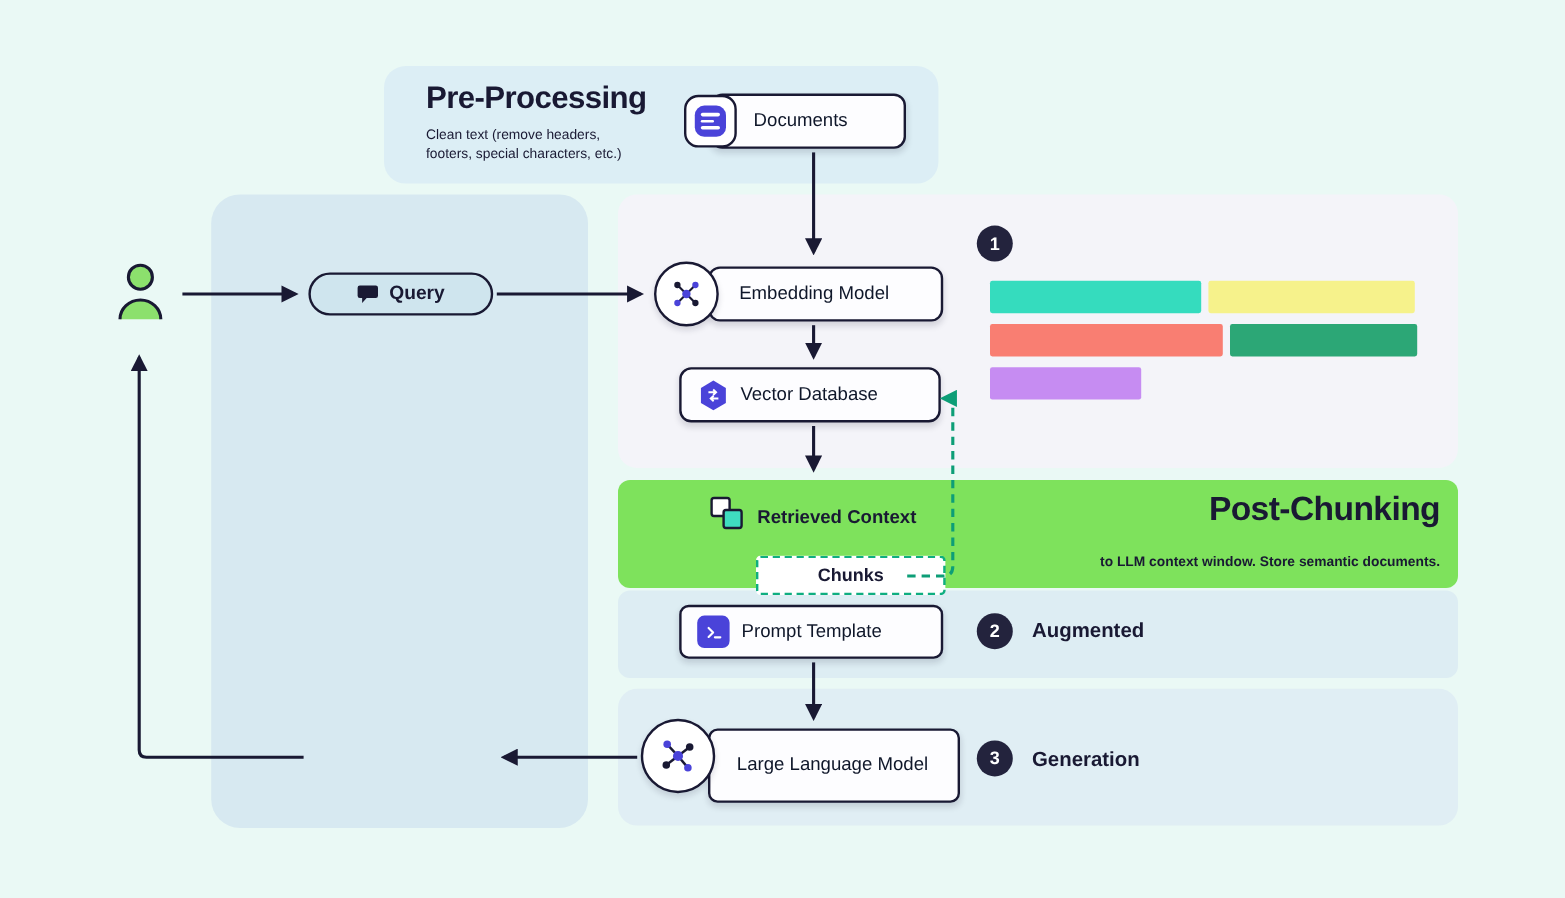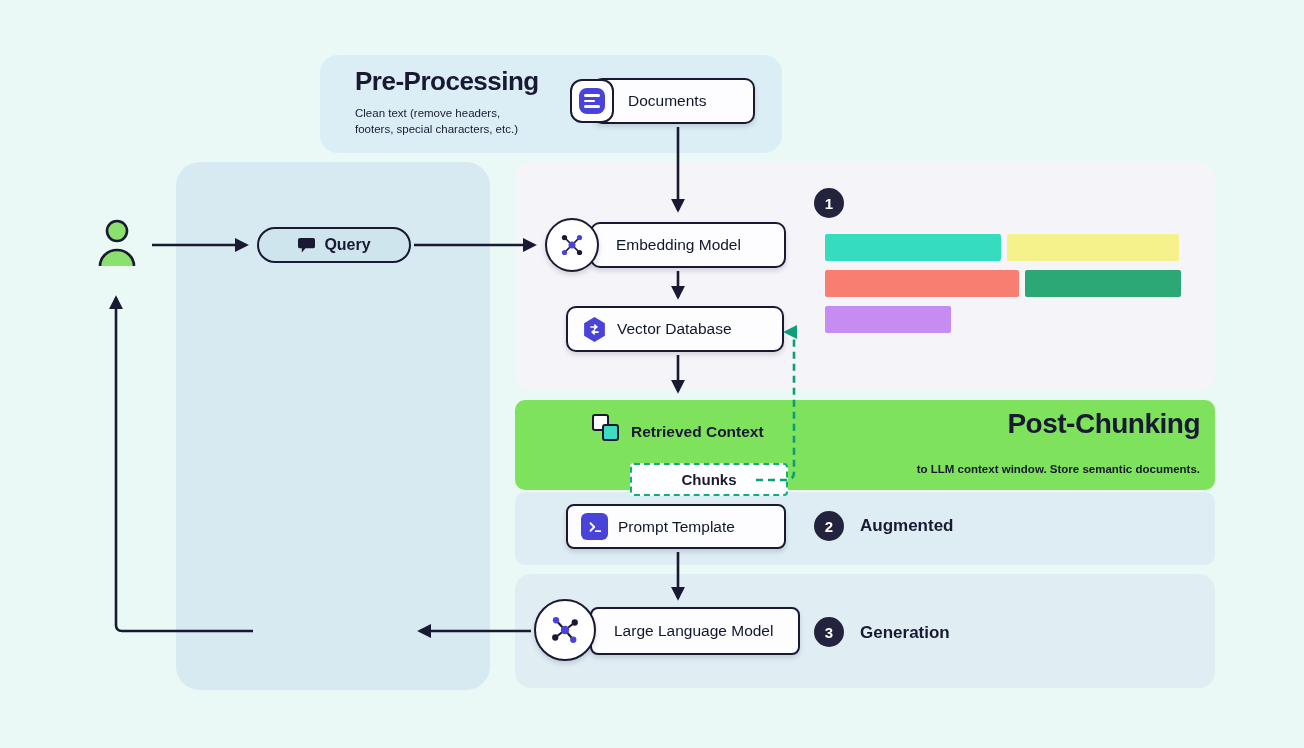--- a/index.html
+++ b/index.html
@@ -33,21 +33,21 @@
   .doc-inner i:nth-child(2){ width:70%; }
 
   .round-node { position:absolute; background:#fff; border:2.5px solid #191933; border-radius:50%;
                 display:flex; align-items:center; justify-content:center; z-index:3; box-shadow:0 3px 5px rgba(20,20,50,.15); }
   .embed-circle { left:545px; top:218px; width:54px; height:54px; }
   .llm-circle { left:534px; top:599px; width:62px; height:62px; }
 
   .embedding-pill { left:590px; top:222px; width:196px; height:46px; padding-left:24px; }
   .vectordb-pill { left:566px; top:306px; width:218px; height:46px; padding-left:14px; gap:10px; }
   .prompt-pill { left:566px; top:504px; width:220px; height:45px; padding-left:13px; gap:10px; border-radius:8px; }
-  .llm-pill { left:590px; top:607px; width:210px; height:48px; padding-left:22px; border-radius:8px;align-items:center; }
+  .llm-pill { left:590px; top:607px; width:210px; height:62px; padding-left:22px; border-radius:8px;align-items:center; }
 
   .bubble-pill { position:absolute; height:36px; width:154px; background:#cfe5ee; border:2.5px solid #191933;
                  border-radius:18px; display:flex; align-items:center; justify-content:center; gap:8px; z-index:2; }
   .bubble-pill .node-label { font-size:16px; font-weight:600; }
   .query-pill { left:257px; top:227px; }
   .output-pill { left:257px; top:613px; }
 
   .badge { position:absolute; width:30px; height:30px; border-radius:50%; background:#23233d; color:#fff;
            font-weight:700; font-size:15px; display:flex; align-items:center; justify-content:center; z-index:2; }
   .badge-1 { left:814px; top:188px; }

